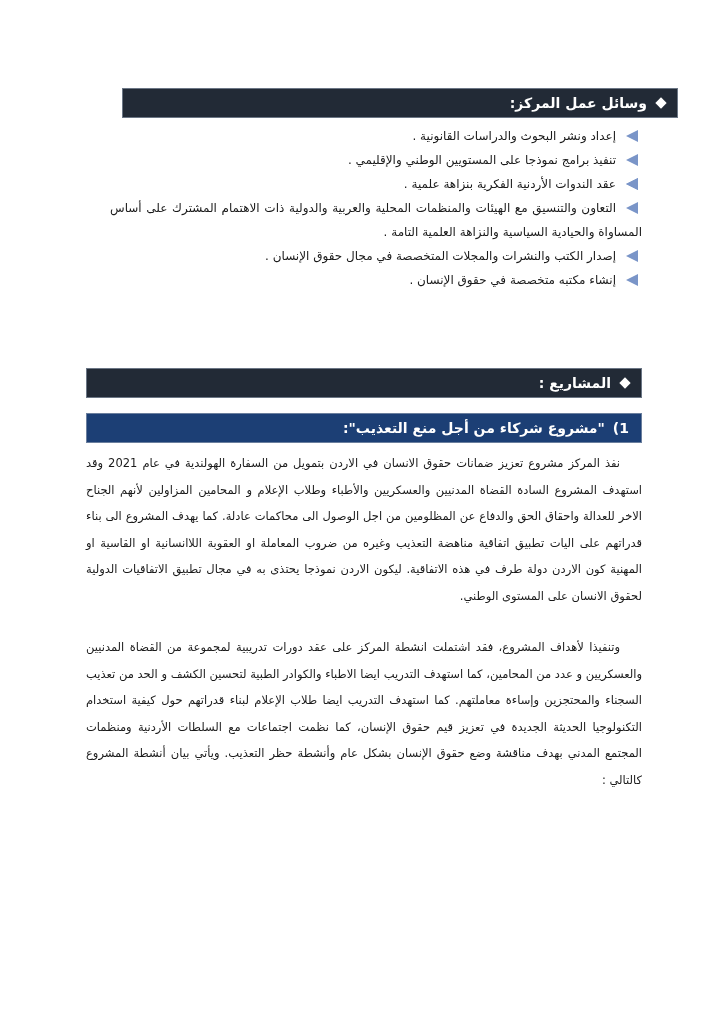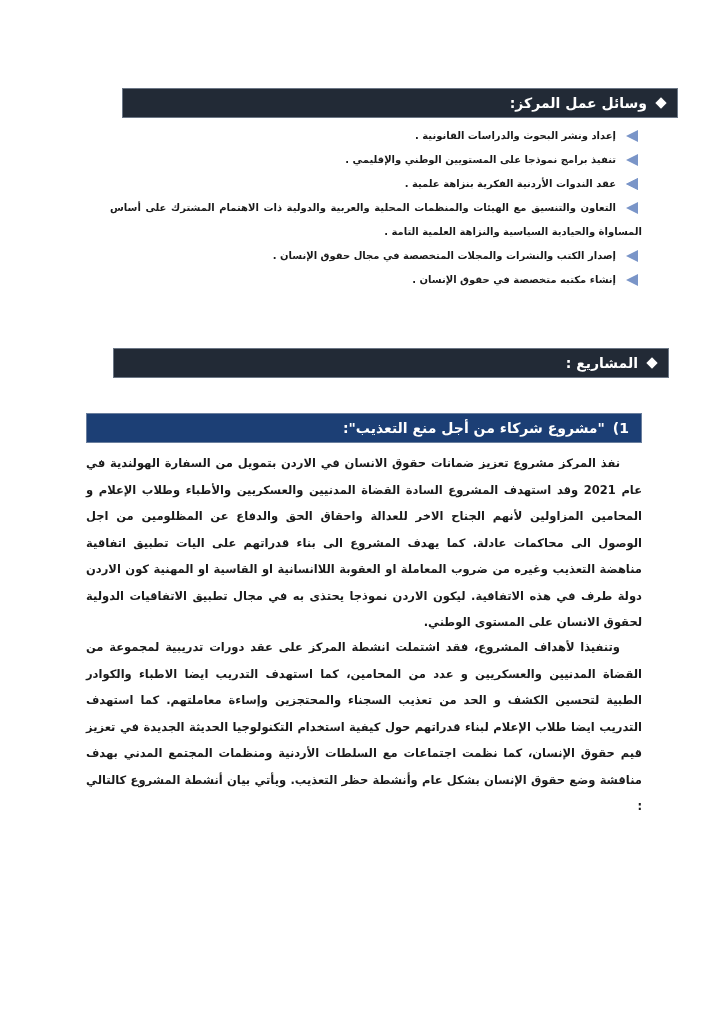--- a/index.html
+++ b/index.html
@@ -6,25 +6,25 @@
     body { width: 724px; height: 1024px; position: relative; overflow: hidden;
       font-family: "DejaVu Sans", "Liberation Sans", sans-serif; color: #1a1a1a; }
     .page { position: absolute; left: 86px; top: 0; width: 556px; direction: rtl; }
     .bar { position: absolute; left: 0; width: 556px; height: 30px; box-sizing: border-box;
       display: flex; align-items: center; padding: 0 12px; color: #ffffff; font-weight: bold; font-size: 14px; }
     .bar-dark { background: #222a36; border: 1px solid #6b7685; }
     .bar-blue { background: #1c3f75; border: 1px solid #6b7f9e; }
     .diamond { display: inline-block; width: 8px; height: 8px; background: #ffffff; transform: rotate(45deg); margin-left: 10px; }
     .bar-num { margin-left: 8px; }
     ul.items { position: absolute; left: 0; top: 124px; width: 556px; margin: 0; padding: 0; list-style: none; }
-    ul.items li { position: relative; padding-right: 26px; font-size: 10px; font-weight: bold; line-height: 24px; text-align: justify; text-align-last: right; margin-left: 24px; }
+    ul.items li { position: relative; padding-right: 26px; font-size: 12px; font-weight: normal; line-height: 24px; text-align: justify; text-align-last: right; margin-left: 24px; }
     ul.items li .arrow { position: absolute; right: 4px; top: 6px; width: 0; height: 0;
       border-top: 6px solid transparent; border-bottom: 6px solid transparent; border-right: 0; border-left: 12px solid #7a95c8; transform: scaleX(-1); }
     ul.items li.wide { text-align: justify; text-align-last: right; }
-    .para { position: absolute; left: 0; width: 556px; font-size: 11.5px; font-weight: bold; line-height: 26.5px;
+    .para { position: absolute; left: 0; width: 556px; font-size: 11.5px; font-weight: normal; line-height: 26.5px;
       text-align: justify; text-align-last: right; text-indent: 22px; margin: 0; }
   </style>
 </head>
 <body>
 
 <div class="page">
 
   <div class="bar bar-dark" style="top:88px;margin-left:36px;">
     <span class="diamond"></span>
     <span>وسائل عمل المركز:</span>
@@ -33,21 +33,21 @@
   <ul class="items">
     <li><span class="arrow"></span><span>إعداد ونشر البحوث والدراسات القانونية .</span></li>
     <li><span class="arrow"></span><span>تنفيذ برامج نموذجا على المستويين الوطني والإقليمي .</span></li>
     <li class="wide" style="padding-right:0;"><span class="arrow"></span></li>
     <li><span class="arrow"></span><span>عقد الندوات الأردنية الفكرية بنزاهة علمية .</span></li>
     <li class="wide" style="padding-right:0;"><span class="arrow"></span><span style="padding-right:26px;">التعاون والتنسيق مع الهيئات والمنظمات المحلية والعربية والدولية ذات الاهتمام المشترك على أساس المساواة والحيادية السياسية والنزاهة العلمية التامة .</span></li>
     <li><span class="arrow"></span><span>إصدار الكتب والنشرات والمجلات المتخصصة في مجال حقوق الإنسان .</span></li>
     <li><span class="arrow"></span><span>إنشاء مكتبه متخصصة في حقوق الإنسان .</span></li>
   </ul>
 
-  <div class="bar bar-dark" style="top:348px;margin-left:27px;">
+  <div class="bar bar-dark" style="top:368px;">
     <span class="diamond"></span>
     <span>المشاريع :</span>
   </div>
 
   <div class="bar bar-blue" style="top:413px;">
     <span class="bar-num">1)</span>
     <span>"مشروع شركاء من أجل منع التعذيب":</span>
   </div>
 
   <p class="para" style="top:450px;">نفذ المركز مشروع تعزيز ضمانات حقوق الانسان في الاردن بتمويل من السفارة الهولندية في عام 2021 وقد استهدف المشروع السادة القضاة المدنيين والعسكريين والأطباء وطلاب الإعلام و المحامين المزاولين لأنهم الجناح الاخر للعدالة واحقاق الحق والدفاع عن المظلومين من اجل الوصول الى محاكمات عادلة. كما يهدف المشروع الى بناء قدراتهم على اليات تطبيق اتفاقية مناهضة التعذيب وغيره من ضروب المعاملة او العقوبة اللاانسانية او القاسية او المهنية كون الاردن دولة طرف في هذه الاتفاقية. ليكون الاردن نموذجا يحتذى به في مجال تطبيق الاتفاقيات الدولية لحقوق الانسان على المستوى الوطني.</p>

